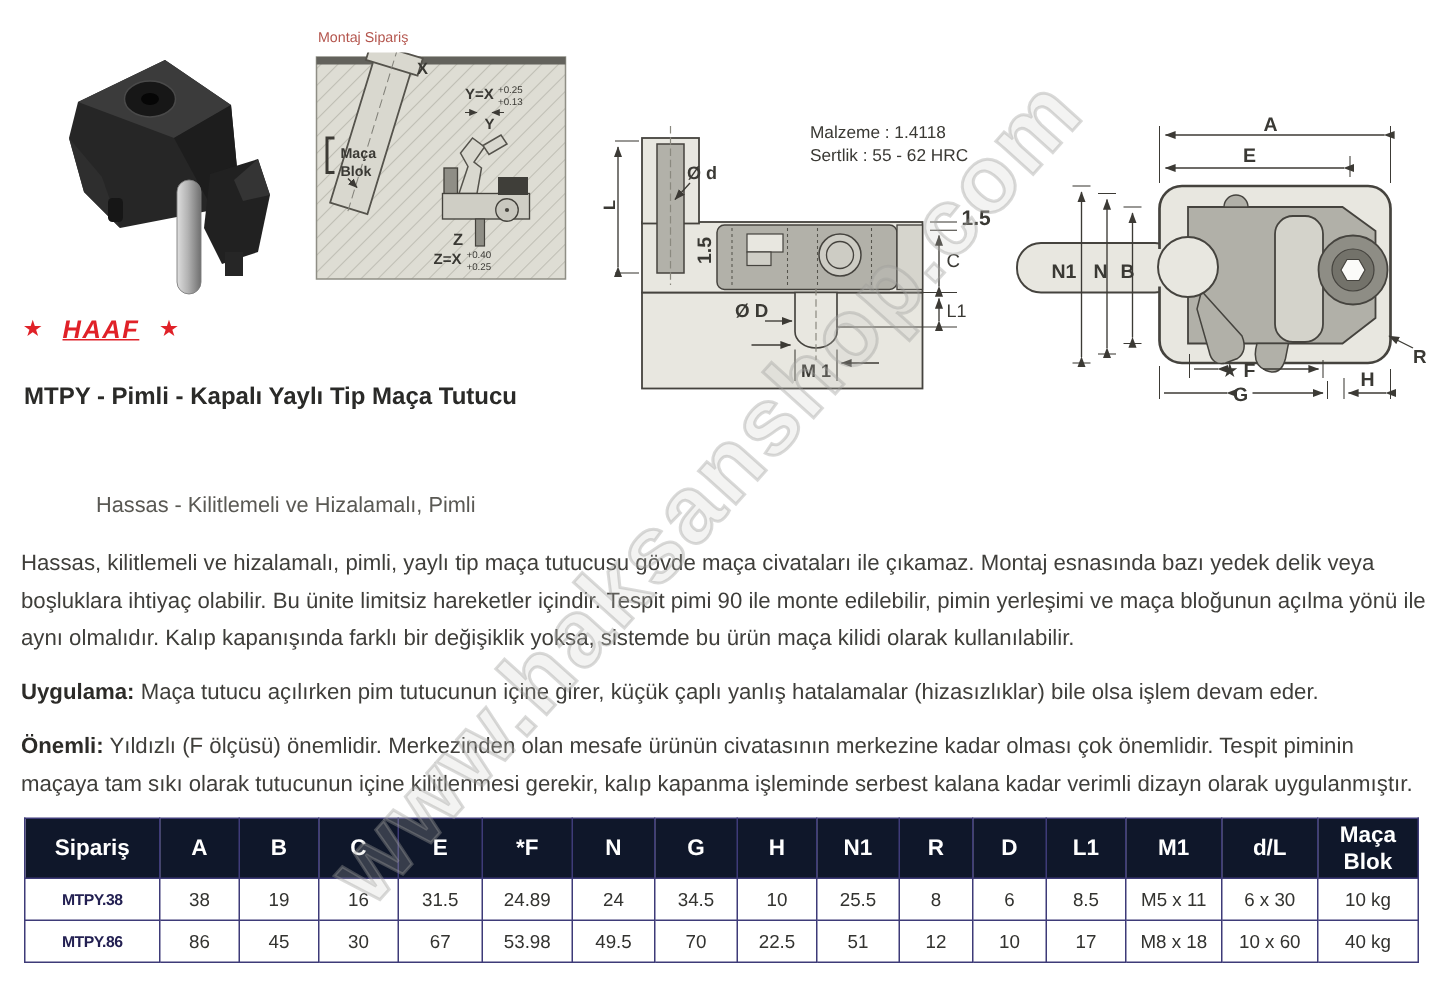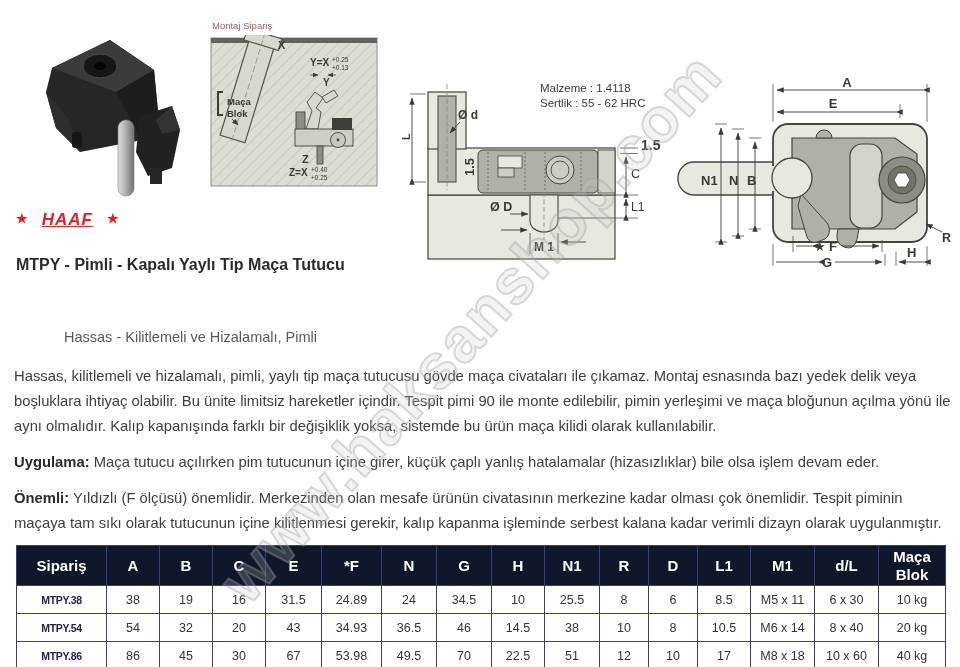--- a/index.html
+++ b/index.html
@@ -307,38 +307,20 @@
         <td>10</td>
         <td>25.5</td>
         <td>8</td>
         <td>6</td>
         <td>8.5</td>
         <td>M5 x 11</td>
         <td>6 x 30</td>
         <td>10 kg</td>
       </tr>
       <tr>
-        <td class="rowlabel">MTPY.54</td>
-        <td>54</td>
-        <td>32</td>
-        <td>20</td>
-        <td>43</td>
-        <td>34.93</td>
-        <td>36.5</td>
-        <td>46</td>
-        <td>14.5</td>
-        <td>38</td>
-        <td>10</td>
-        <td>8</td>
-        <td>10.5</td>
-        <td>M6 x 14</td>
-        <td>8 x 40</td>
-        <td>20 kg</td>
-      </tr>
-      <tr>
         <td class="rowlabel">MTPY.86</td>
         <td>86</td>
         <td>45</td>
         <td>30</td>
         <td>67</td>
         <td>53.98</td>
         <td>49.5</td>
         <td>70</td>
         <td>22.5</td>
         <td>51</td>

